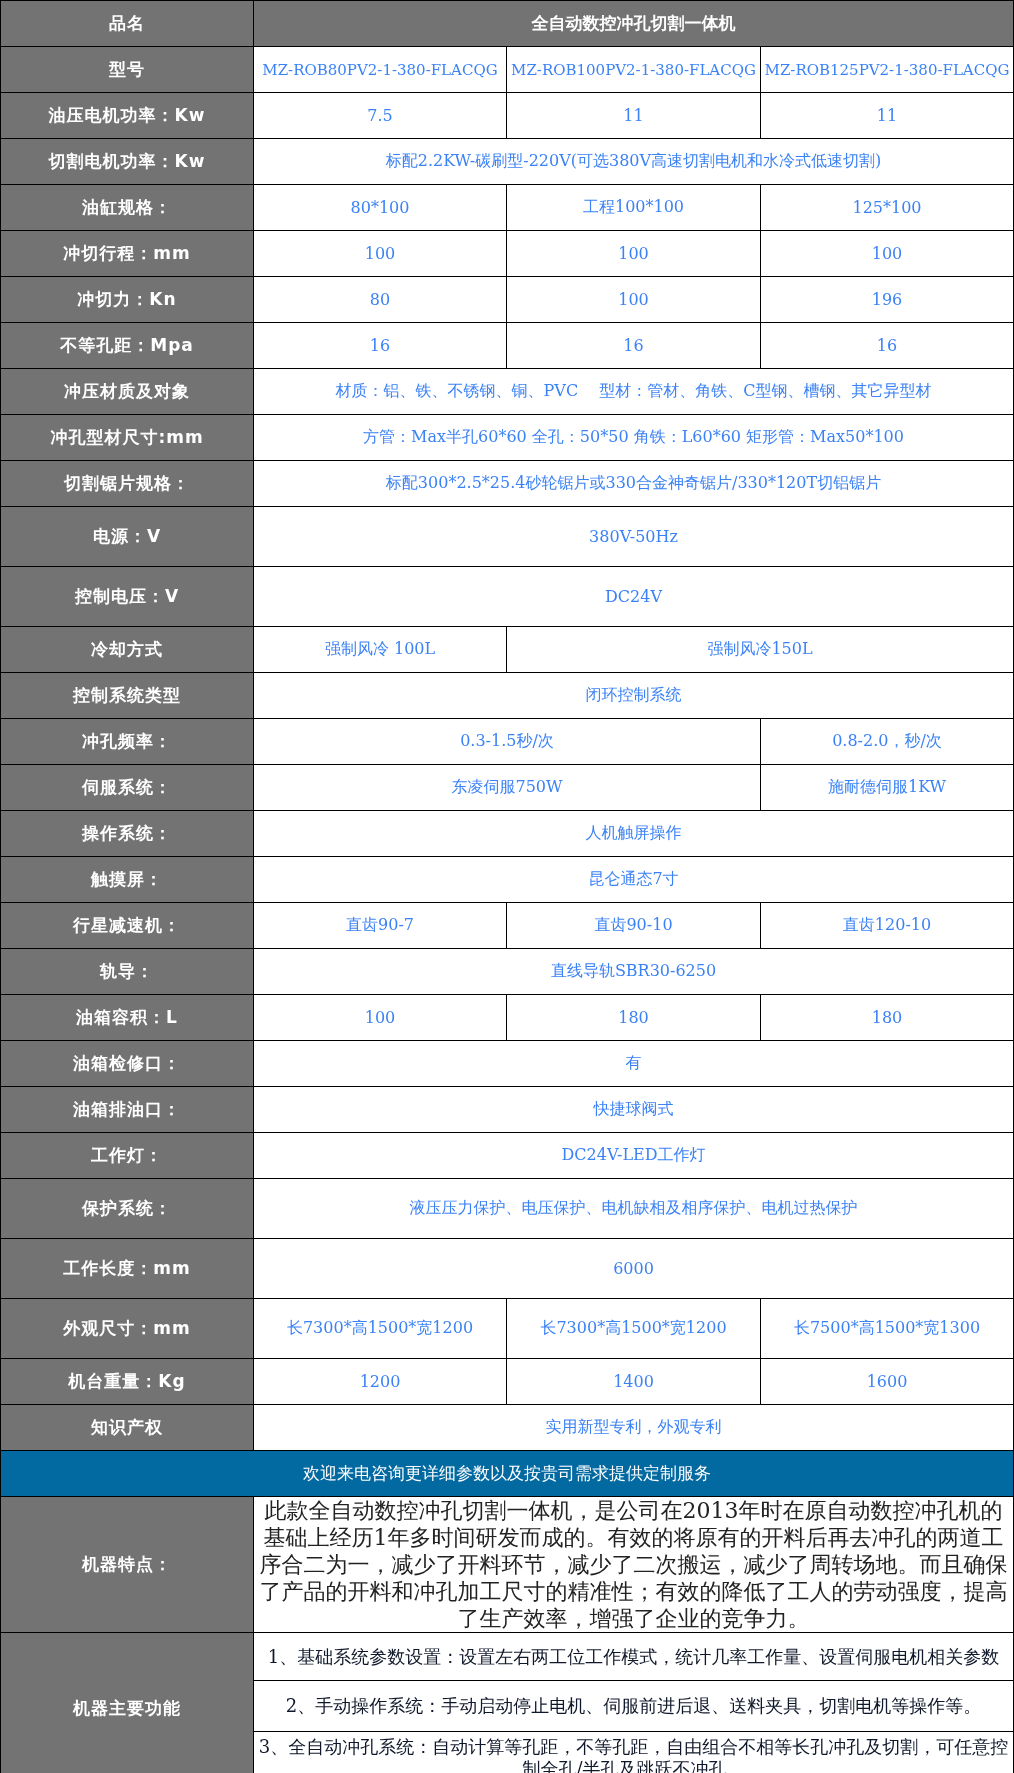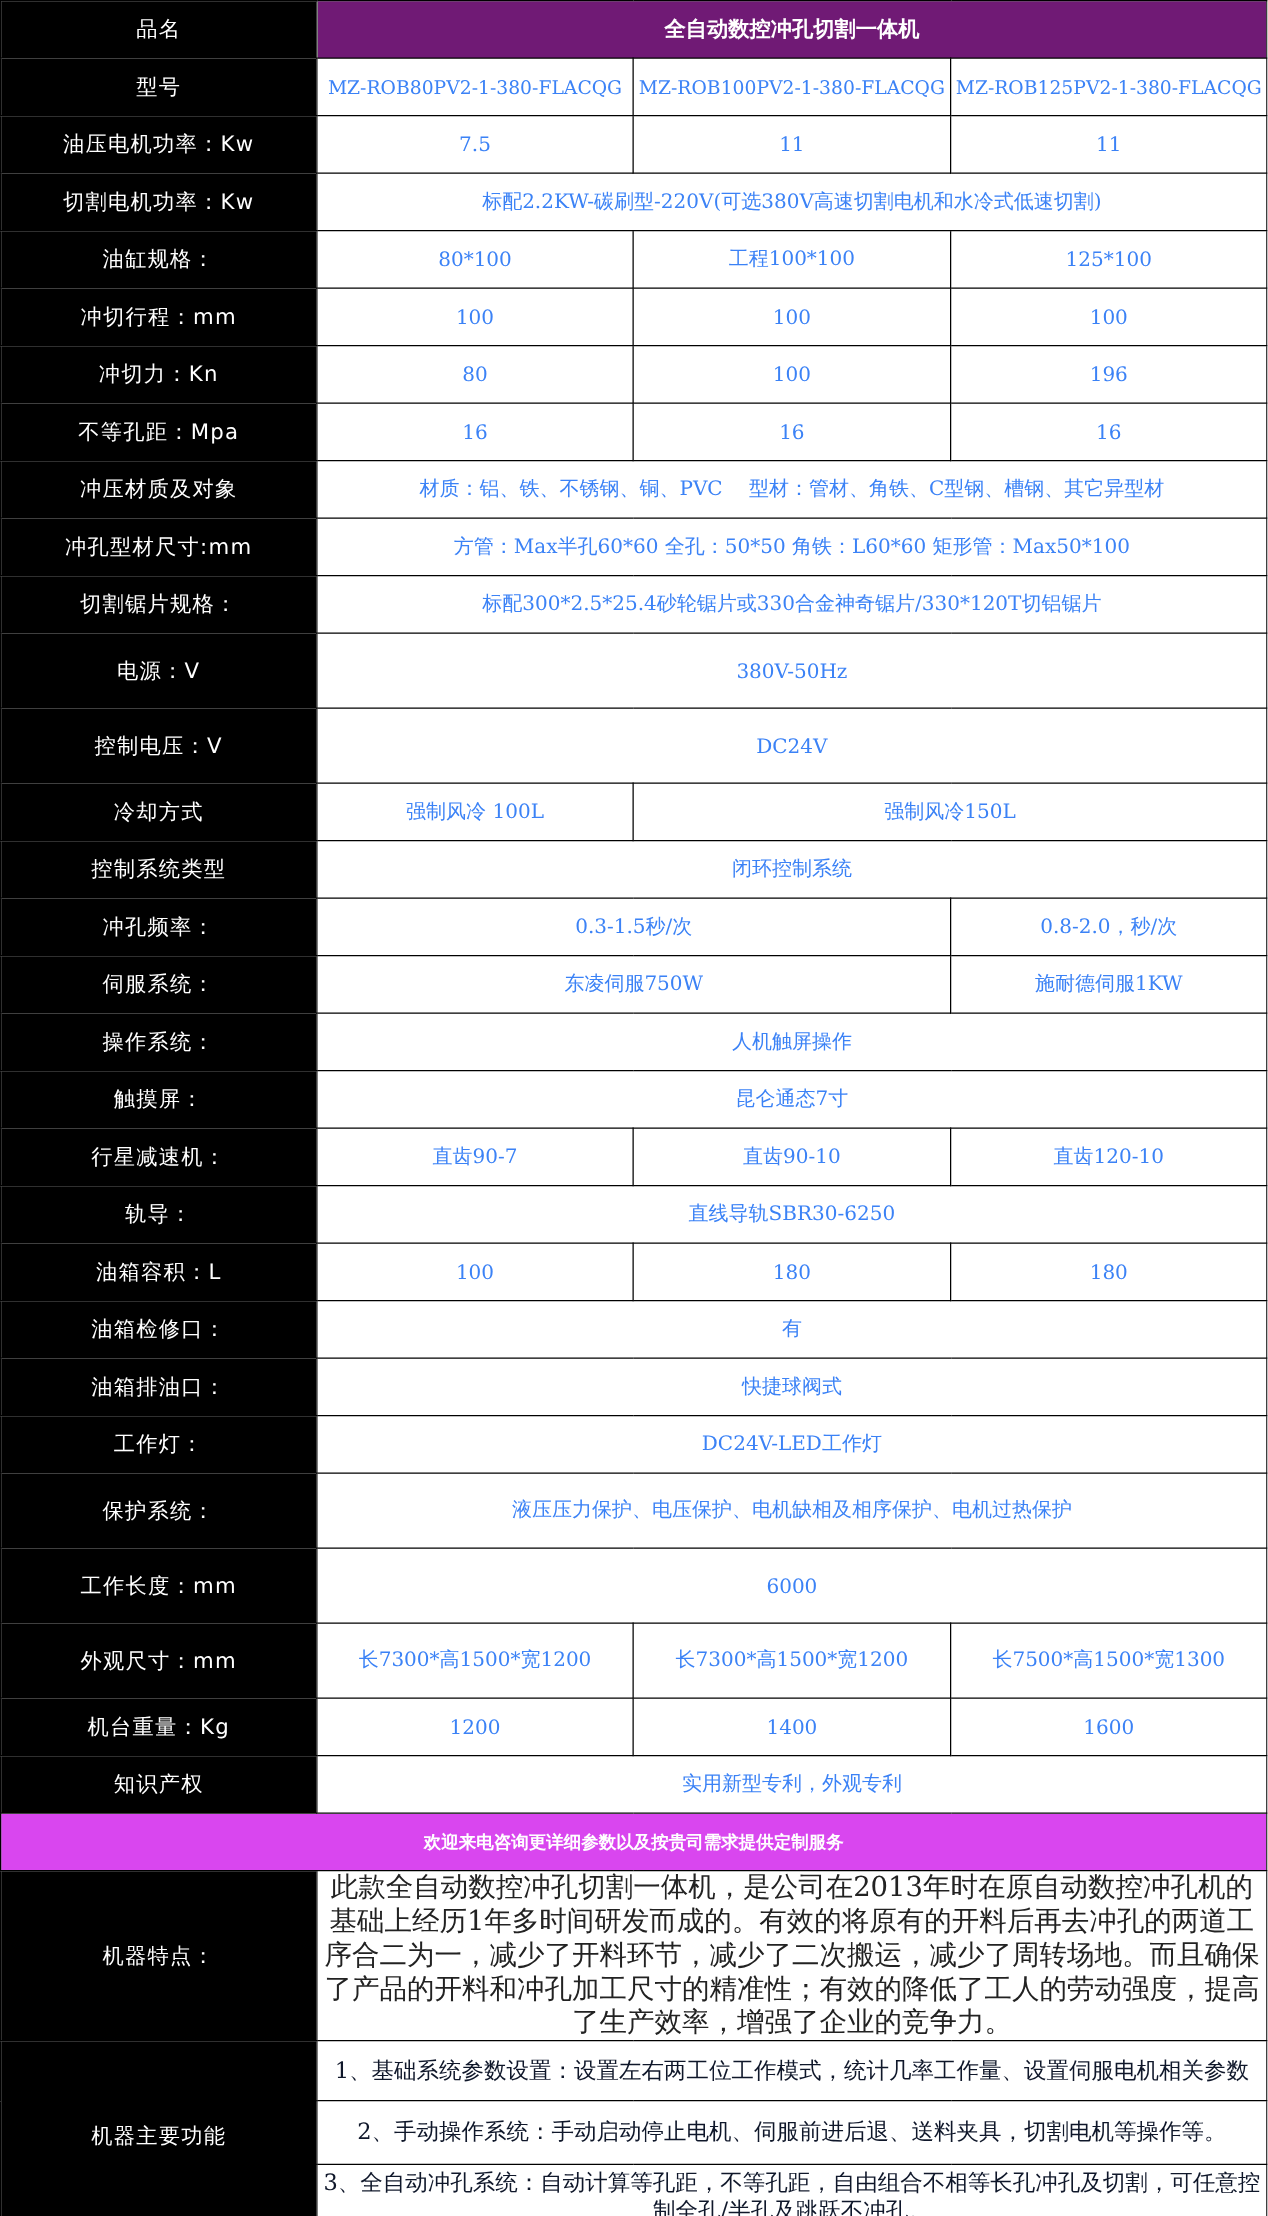--- a/index.html
+++ b/index.html
@@ -11,47 +11,47 @@
     table-layout: fixed;
   }
   table.spec td {
     border: 1.5px solid #000;
     padding: 0;
     text-align: center;
     vertical-align: middle;
     overflow: hidden;
   }
   td.label {
-    background: #000000;
+    background: #737373;
     color: #ffffff;
     font-family: "DejaVu Sans", sans-serif;
-    font-weight: normal;
+    font-weight: bold;
     font-size: 17px;
     letter-spacing: 1px;
   }
   td.val {
     background: #ffffff;
     color: #3b82f6;
     font-family: "DejaVu Serif", "Liberation Serif", serif;
     font-size: 16px;
   }
   td.title {
-    background: #701a75;
+    background: #737373;
     color: #ffffff;
     font-family: "DejaVu Sans", sans-serif;
     font-weight: bold;
     font-size: 17px;
   }
   td.model { font-size: 15px; line-height: 20px; }
   td.banner {
-    background: #d946ef;
+    background: #0369a1;
     color: #ffffff;
     font-family: "DejaVu Sans", sans-serif;
-    font-weight: bold;
-    font-size: 14px;
+    font-weight: normal;
+    font-size: 17px;
   }
   td.para {
     text-align: left;
     font-family: "DejaVu Serif", "Liberation Serif", serif;
     font-size: 22px;
     line-height: 27px;
     padding: 0 2px 0 3px;
     color: #222;
   }
   td.func {

